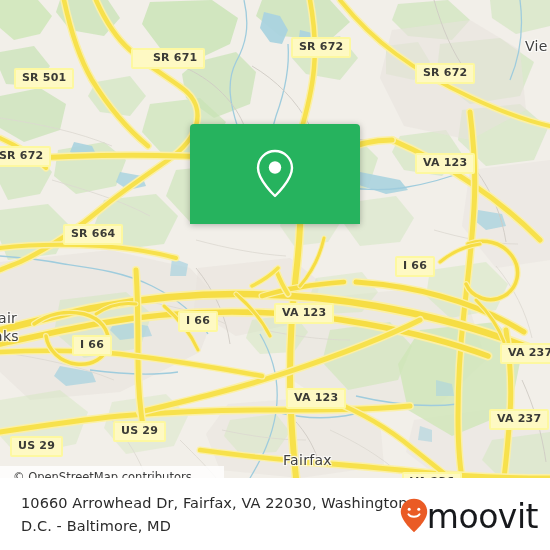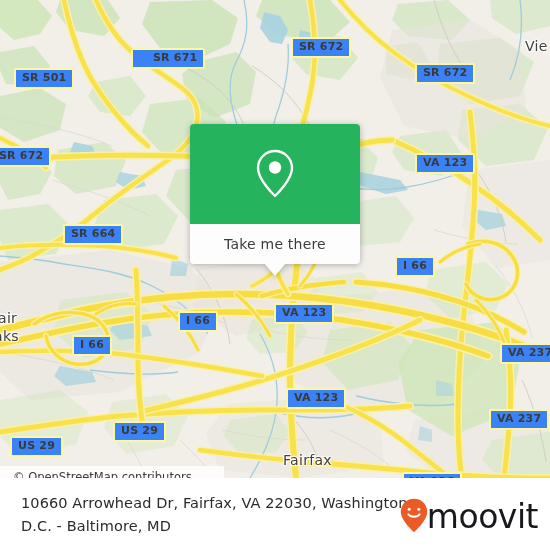--- a/index.html
+++ b/index.html
@@ -36,21 +36,21 @@
     position: absolute;
     left: 0; top: 0;
     width: 550px;
     height: 478px;
     display: block;
   }
 
   
   .shield {
     position: absolute;
-    background: #3b82f6;
+    background: #fef9c3;
     border: 2px solid #fdf8a0;
     border-radius: 2px;
     color: #3a3a36;
     font-family: "DejaVu Sans", sans-serif;
     font-weight: bold;
     font-size: 11px;
     line-height: 14px;
     letter-spacing: 0.2px;
     padding: 1px 6px 2px 6px;
     white-space: nowrap;
@@ -427,24 +427,20 @@
       <div class="place-label big" style="left:283px; top:452px;">Fairfax</div>
     </div>
 
     <div id="popup">
       <div id="popup-green">
         <svg id="popup-pin-icon" viewBox="0 0 42 50">
           <path d="M21 2 C11.6 2 4 9.6 4 19 C4 31 21 47 21 47 C21 47 38 31 38 19 C38 9.6 30.4 2 21 2 Z" fill="none" stroke="#ffffff" stroke-width="2.4" stroke-linejoin="round"></path>
           <circle cx="21" cy="18.5" r="6.2" fill="#ffffff"></circle>
         </svg>
       </div>
-      <div id="popup-bottom">
-        <span id="popup-label">Take me there</span>
-        <div id="popup-tail"></div>
-      </div>
     </div>
 
     <div id="attribution">
       <span id="attribution-text">© OpenStreetMap contributors</span>
     </div>
   </div>
 
   <div id="footer">
     <div id="footer-caption">10660 Arrowhead Dr, Fairfax, VA 22030, Washington, D.C. - Baltimore, MD</div>
     <div id="footer-logo">

